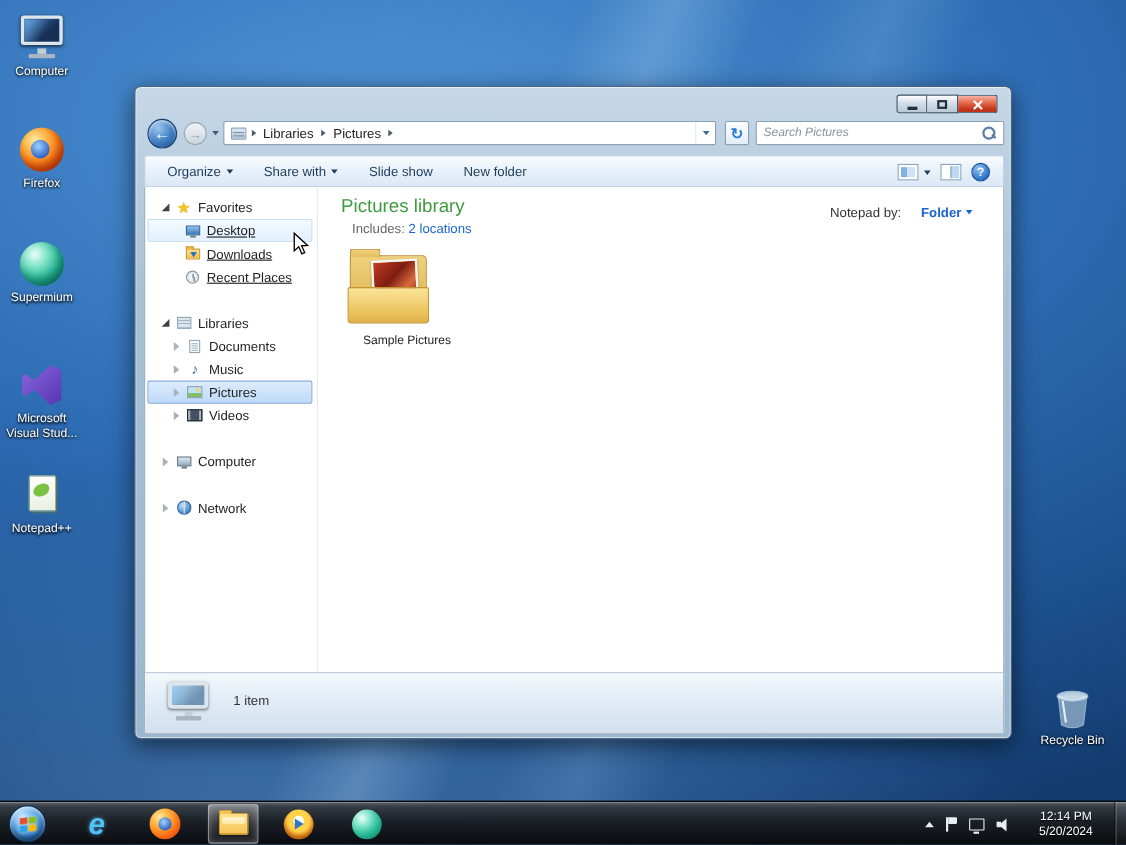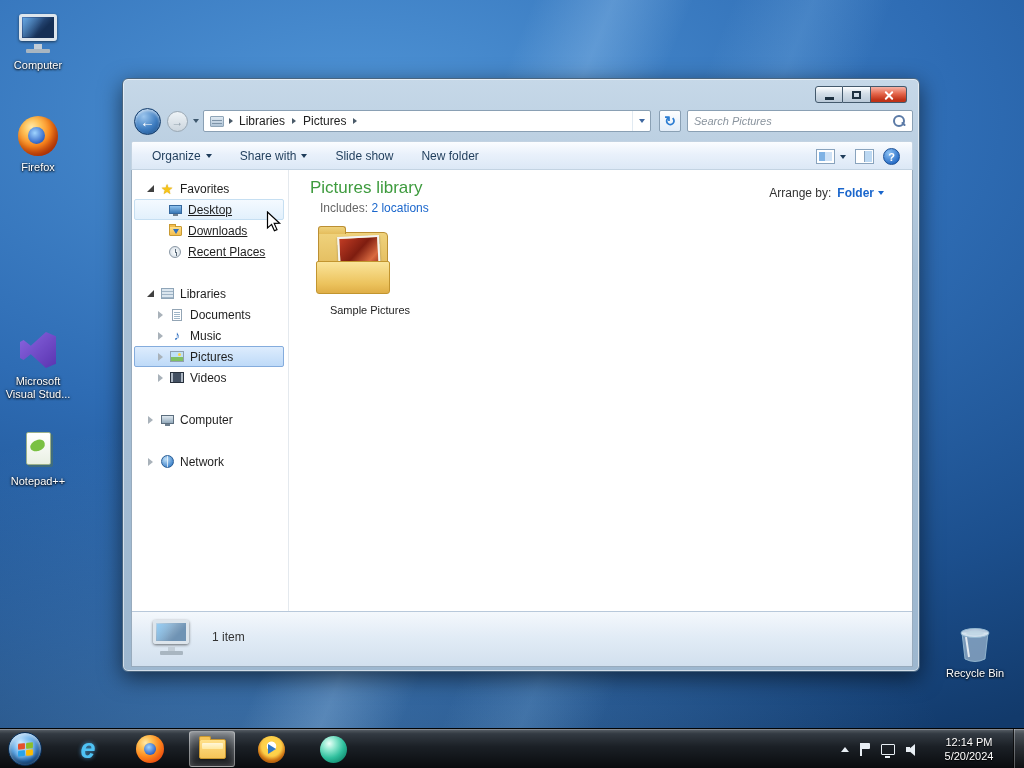--- a/index.html
+++ b/index.html
@@ -117,21 +117,21 @@
   .t-pic::after { content:""; position:absolute; right:2px; top:1px; width:3px; height:3px; border-radius:50%; background:#ffd23e; }
   .t-vid { width:14px; height:11px; background:#435062; border:1px solid #27303c; box-shadow:inset 2px 0 0 #aeb8c4, inset -2px 0 0 #aeb8c4; }
   .t-net { width:13px; height:13px; border-radius:50%; background:radial-gradient(circle at 35% 30%, #bfe0f8, #3a7fc8 80%); border:1px solid #2a5e96; position:relative; }
   .t-net::after { content:""; position:absolute; left:5px; top:0; bottom:0; width:1px; background:rgba(255,255,255,.7); box-shadow:-3px 3px 0 rgba(255,255,255,.0); }
 
   
   .c-title { position:absolute; left:178px; top:8px; font-size:17px; }
   .c-includes { position:absolute; left:188px; top:31px; font-size:12px; color:#666; }
   .c-includes a { text-decoration:none; }
   .c-arrange { position:absolute; right:28px; top:16px; font-size:12px; color:#333; display:flex; align-items:center; gap:6px; }
-  .c-arrange .val { display:flex; align-items:center; gap:4px; font-weight:bold; }
+  .c-arrange .val { display:flex; align-items:center; gap:4px; font-weight:bold;margin-left:12px; }
 
   .file-item { position:absolute; left:166px; top:50px; width:112px; text-align:right; cursor:default; }
   .folder { position:relative; width:84px; height:82px; margin:0 auto; }
   .f-back { position:absolute; left:6px; top:12px; width:70px; height:54px; background:linear-gradient(#efd27c,#ddb14e); border:1px solid #bb8f33; border-radius:2px 4px 2px 2px; }
   .f-back::before { content:""; position:absolute; left:-1px; top:-7px; width:26px; height:7px; background:linear-gradient(#efd27c,#e4bd5d); border:1px solid #bb8f33; border-bottom:none; border-radius:3px 3px 0 0; }
   .f-pic { position:absolute; left:26px; top:16px; width:42px; height:36px; border:2px solid #f4f4f4; transform:rotate(-3deg); box-shadow:0 1px 2px rgba(0,0,0,.35);
     background:linear-gradient(135deg,#c23c24 0%, #7e1d10 45%, #d96a40 75%, #8e2414 100%); }
   .f-front { position:absolute; left:4px; bottom:8px; width:74px; height:33px; background:linear-gradient(#fae49a,#ecc35d 70%, #dfae47); border:1px solid #c2952f; border-radius:2px 2px 3px 3px; }
   .file-label { margin-top:2px; font-size:11px; color:#1e1e1e; }
 
@@ -197,20 +197,26 @@
         <div class="mbase"></div>
       </div>
     <div class="dlabel">Computer</div>
   </div>
   <div class="desk-icon" style="left:0;top:114px">
     <div class="ic">
         <div class="ball ball-ff"></div>
       </div>
     <div class="dlabel">Firefox</div>
   </div>
+  <div class="desk-icon" style="left:0;top:218px">
+    <div class="ic">
+        <div class="ball ball-sm"></div>
+      </div>
+    <div class="dlabel">Supermium</div>
+  </div>
   <div class="desk-icon" style="left:0;top:328px">
     <div class="ic">
         <div class="vs-shape"></div>
       </div>
     <div class="dlabel">Microsoft Visual Stud...</div>
   </div>
   <div class="desk-icon" style="left:0;top:428px">
     <div class="ic">
         <div class="npp-page"></div>
       </div>
@@ -395,21 +401,21 @@
           </span>
         <span>Network</span>
       </div>
 
       <div class="c-title" style="color:#3e9b3e">Pictures library</div>
       <div class="c-includes">
         <span>Includes:</span>
         <a href="#" style="color:#1a66cc">2 locations</a>
       </div>
       <div class="c-arrange">
-        <span>Arrange by:</span>
+        <span>Notepad by:</span>
         <span class="val" style="color:#1a66cc">
           <span>Folder</span>
           <span class="caret-down"></span>
         </span>
       </div>
 
       <div class="file-item">
         <div class="folder">
           <div class="f-back"></div>
           <div class="f-pic"></div>

